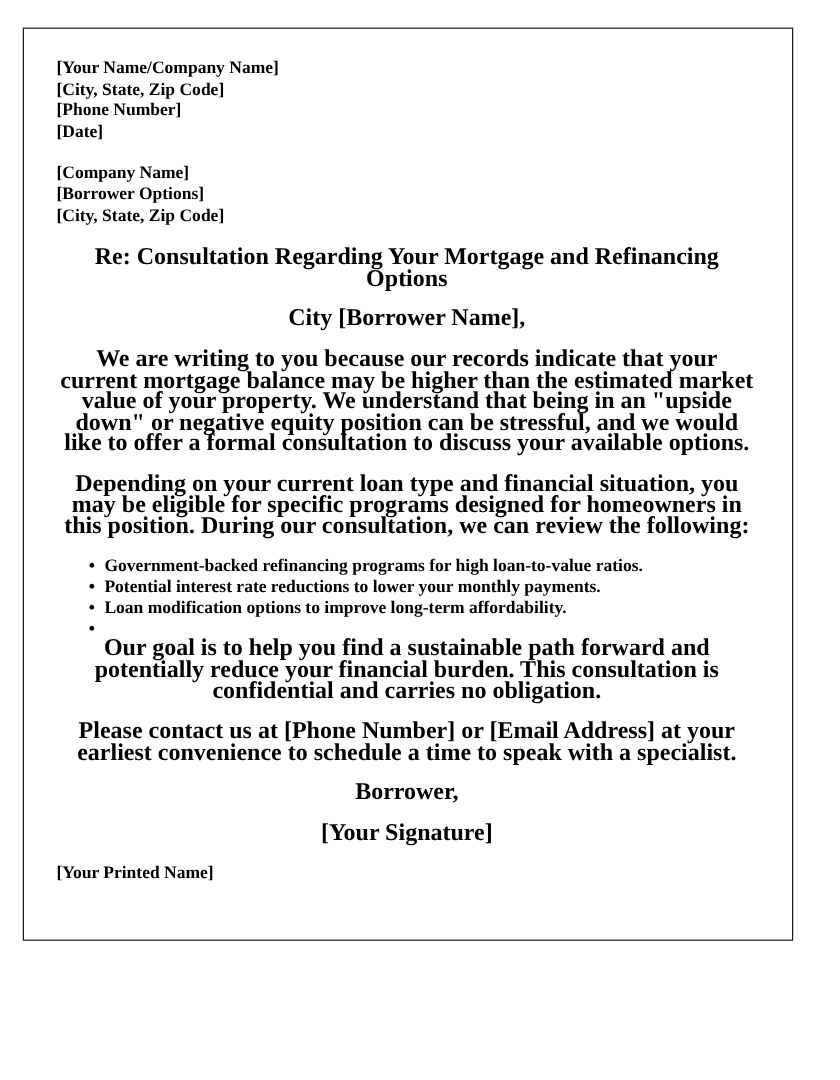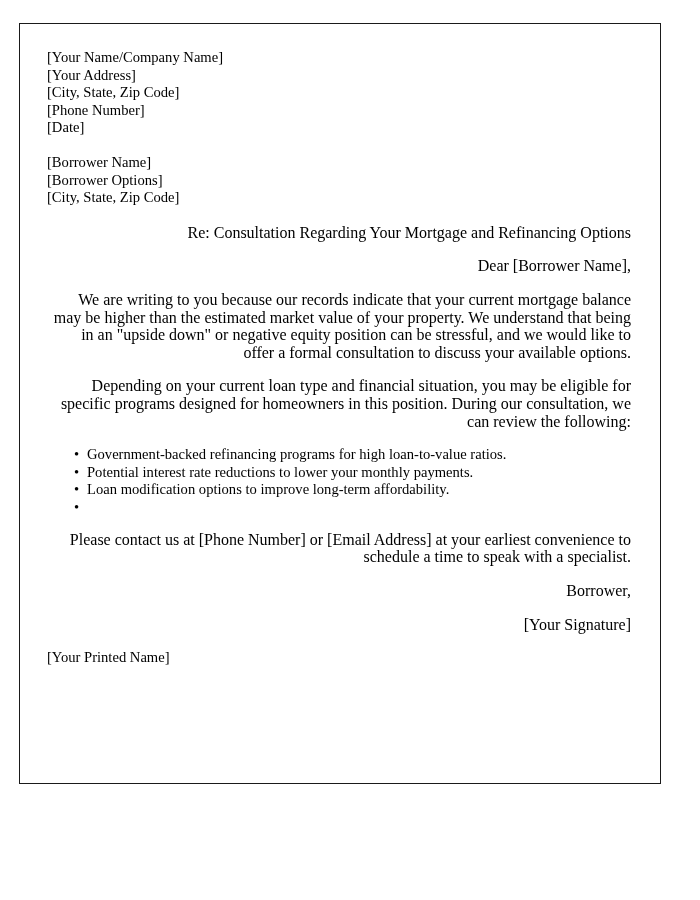--- a/index.html
+++ b/index.html
@@ -24,20 +24,21 @@
 
   #letter-frame {
     position: absolute;
     left: 19px;
     top: 23px;
     width: 642px;
     height: 761px;
     border: 1.4px solid #1a1a1a;
     background: #ffffff;
     box-sizing: border-box;
+    font-weight: bold;
   }
 
   #letter-body {
     position: absolute;
     left: 27px;
     top: 25px;
     width: 584px;
   }
 
   .block {
@@ -47,24 +48,24 @@
   }
 
   .addr-line {
     white-space: nowrap;
   }
 
   .gap-block { height: 17px; }
   .gap-para  { height: 16px; }
 
   .para {
-    font-size: 16px;
+    font-size: 20px;
     line-height: 17.6px;
     margin: 0;
-    text-align: right;
+    text-align: center;
   }
 
   ul.bullets {
     margin: 0;
     padding: 0;
     list-style: none;
   }
   ul.bullets li {
     position: relative;
     font-size: 14.6px;
@@ -80,41 +81,40 @@
 </style>
 </head>
 <body>
 
 <div id="page">
   <div id="letter-frame">
     <div id="letter-body">
 
       <div class="block">
         <div class="addr-line">[Your Name/Company Name]</div>
-        <div class="addr-line">[Your Address]</div>
         <div class="addr-line">[City, State, Zip Code]</div>
         <div class="addr-line">[Phone Number]</div>
         <div class="addr-line">[Date]</div>
       </div>
 
       <div class="gap-block"></div>
 
       <div class="block">
-        <div class="addr-line">[Borrower Name]</div>
+        <div class="addr-line">[Company Name]</div>
         <div class="addr-line">[Borrower Options]</div>
         <div class="addr-line">[City, State, Zip Code]</div>
       </div>
 
       <div class="gap-block"></div>
 
       <div class="para">Re: Consultation Regarding Your Mortgage and Refinancing Options</div>
 
       <div class="gap-para"></div>
 
-      <div class="para">Dear [Borrower Name],</div>
+      <div class="para">City [Borrower Name],</div>
 
       <div class="gap-para"></div>
 
       <div class="para">We are writing to you because our records indicate that your current mortgage balance may be higher than the estimated market value of your property. We understand that being in an "upside down" or negative equity position can be stressful, and we would like to offer a formal consultation to discuss your available options.</div>
 
       <div class="gap-para"></div>
 
       <div class="para">Depending on your current loan type and financial situation, you may be eligible for specific programs designed for homeowners in this position. During our consultation, we can review the following:</div>
 
       <div class="gap-para"></div>
@@ -132,20 +132,21 @@
           <span class="dot">•</span>
           <span>Loan modification options to improve long-term affordability.</span>
         </li>
         <li>
           <span class="dot">•</span>
         </li>
       </ul>
 
       <div class="gap-para"></div>
 
+      <div class="para">Our goal is to help you find a sustainable path forward and potentially reduce your financial burden. This consultation is confidential and carries no obligation.</div>
 
       <div class="gap-para"></div>
 
       <div class="para">Please contact us at [Phone Number] or [Email Address] at your earliest convenience to schedule a time to speak with a specialist.</div>
 
       <div class="gap-para"></div>
 
       <div class="para">Borrower,</div>
 
       <div class="gap-para"></div>

